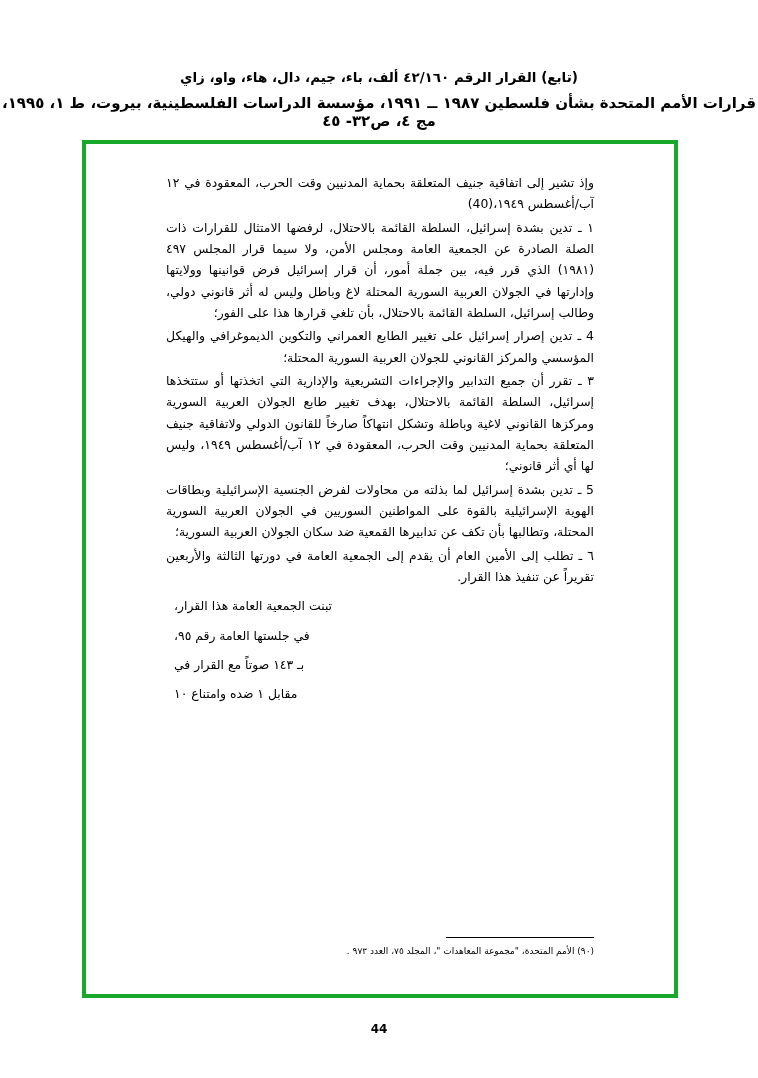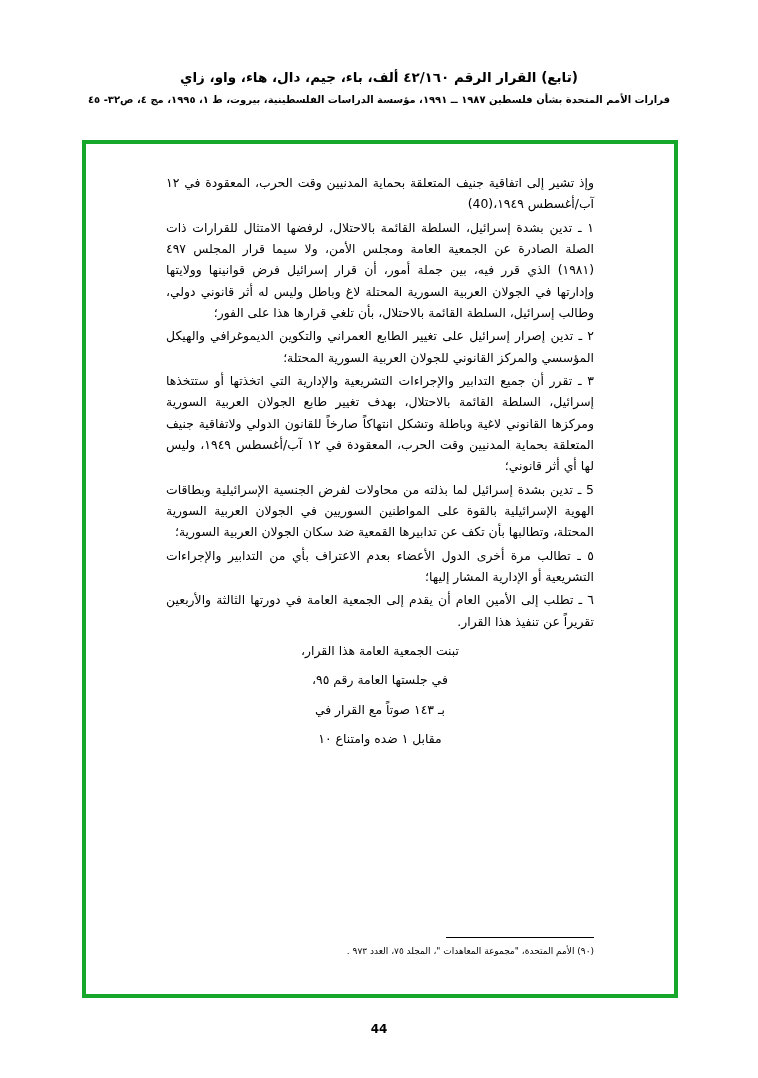--- a/index.html
+++ b/index.html
@@ -26,21 +26,21 @@
     padding-top: 68px;
   }
   .header-title {
     font-size: 13.5px;
     font-weight: bold;
     letter-spacing: 0px;
     line-height: 1.4;
     direction: rtl;
   }
   .header-subtitle {
-    font-size: 10px;
+    font-size: 15px;
     font-weight: bold;
     margin-top: 7px;
     direction: rtl;
   }
   .frame {
     position: absolute;
     top: 140px;
     left: 82px;
     width: 596px;
     height: 858px;
@@ -60,21 +60,21 @@
     font-size: 12.4px;
     line-height: 1.72;
     margin: 0 0 2px 0;
     text-align: justify;
     text-justify: inter-word;
   }
   .tail {
     font-size: 12.4px;
     line-height: 1.72;
     margin: 8px;
-    text-align: center;
+    text-align: left;
   }
   .footnote-area {
     position: absolute;
     bottom: 36px;
     right: 80px;
     left: 80px;
     direction: rtl;
   }
   .footnote-rule {
     width: 148px;
@@ -105,24 +105,23 @@
   <div class="header">
     <div class="header-title">(تابع) القرار الرقم ٤٢/١٦٠ ألف، باء، جيم، دال، هاء، واو، زاي</div>
     <div class="header-subtitle">قرارات الأمم المتحدة بشأن فلسطين ١٩٨٧ ــ ١٩٩١، مؤسسة الدراسات الفلسطينية، بيروت، ط ١، ١٩٩٥، مج ٤، ص٣٢- ٤٥</div>
   </div>
 
   <div class="frame">
 
     <div class="content">
       <p class="para">وإذ تشير إلى اتفاقية جنيف المتعلقة بحماية المدنيين وقت الحرب، المعقودة في ١٢ آب/أغسطس ١٩٤٩،(40)</p>
       <p class="para">١ ـ تدين بشدة إسرائيل، السلطة القائمة بالاحتلال، لرفضها الامتثال للقرارات ذات الصلة الصادرة عن الجمعية العامة ومجلس الأمن، ولا سيما قرار المجلس ٤٩٧ (١٩٨١) الذي قرر فيه، بين جملة أمور، أن قرار إسرائيل فرض قوانينها وولايتها وإدارتها في الجولان العربية السورية المحتلة لاغ وباطل وليس له أثر قانوني دولي، وطالب إسرائيل، السلطة القائمة بالاحتلال، بأن تلغي قرارها هذا على الفور؛</p>
-      <p class="para">٢ ـ تدين إصرار إسرائيل على تغيير الطابع العمراني والتكوين الديموغرافي والهيكل المؤسسي والمركز القانوني للجولان العربية السورية المحتلة؛</p>
+      <p class="para">4 ـ تدين إصرار إسرائيل على تغيير الطابع العمراني والتكوين الديموغرافي والهيكل المؤسسي والمركز القانوني للجولان العربية السورية المحتلة؛</p>
       <p class="para">٣ ـ تقرر أن جميع التدابير والإجراءات التشريعية والإدارية التي اتخذتها أو ستتخذها إسرائيل، السلطة القائمة بالاحتلال، بهدف تغيير طابع الجولان العربية السورية ومركزها القانوني لاغية وباطلة وتشكل انتهاكاً صارخاً للقانون الدولي ولاتفاقية جنيف المتعلقة بحماية المدنيين وقت الحرب، المعقودة في ١٢ آب/أغسطس ١٩٤٩، وليس لها أي أثر قانوني؛</p>
       <p class="para">5 ـ تدين بشدة إسرائيل لما بذلته من محاولات لفرض الجنسية الإسرائيلية وبطاقات الهوية الإسرائيلية بالقوة على المواطنين السوريين في الجولان العربية السورية المحتلة، وتطالبها بأن تكف عن تدابيرها القمعية ضد سكان الجولان العربية السورية؛</p>
-      <p class="para">٥ ـ تطالب مرة أخرى الدول الأعضاء بعدم الاعتراف بأي من التدابير والإجراءات التشريعية أو الإدارية المشار إليها؛</p>
       <p class="para">٦ ـ تطلب إلى الأمين العام أن يقدم إلى الجمعية العامة في دورتها الثالثة والأربعين تقريراً عن تنفيذ هذا القرار.</p>
 
       <p class="tail">تبنت الجمعية العامة هذا القرار،</p>
       <p class="tail">في جلستها العامة رقم ٩٥،</p>
       <p class="tail">بـ ١٤٣ صوتاً مع القرار في</p>
       <p class="tail">مقابل ١ ضده وامتناع ١٠</p>
     </div>
 
     <div class="footnote-area">
       <div class="footnote-rule"></div>

